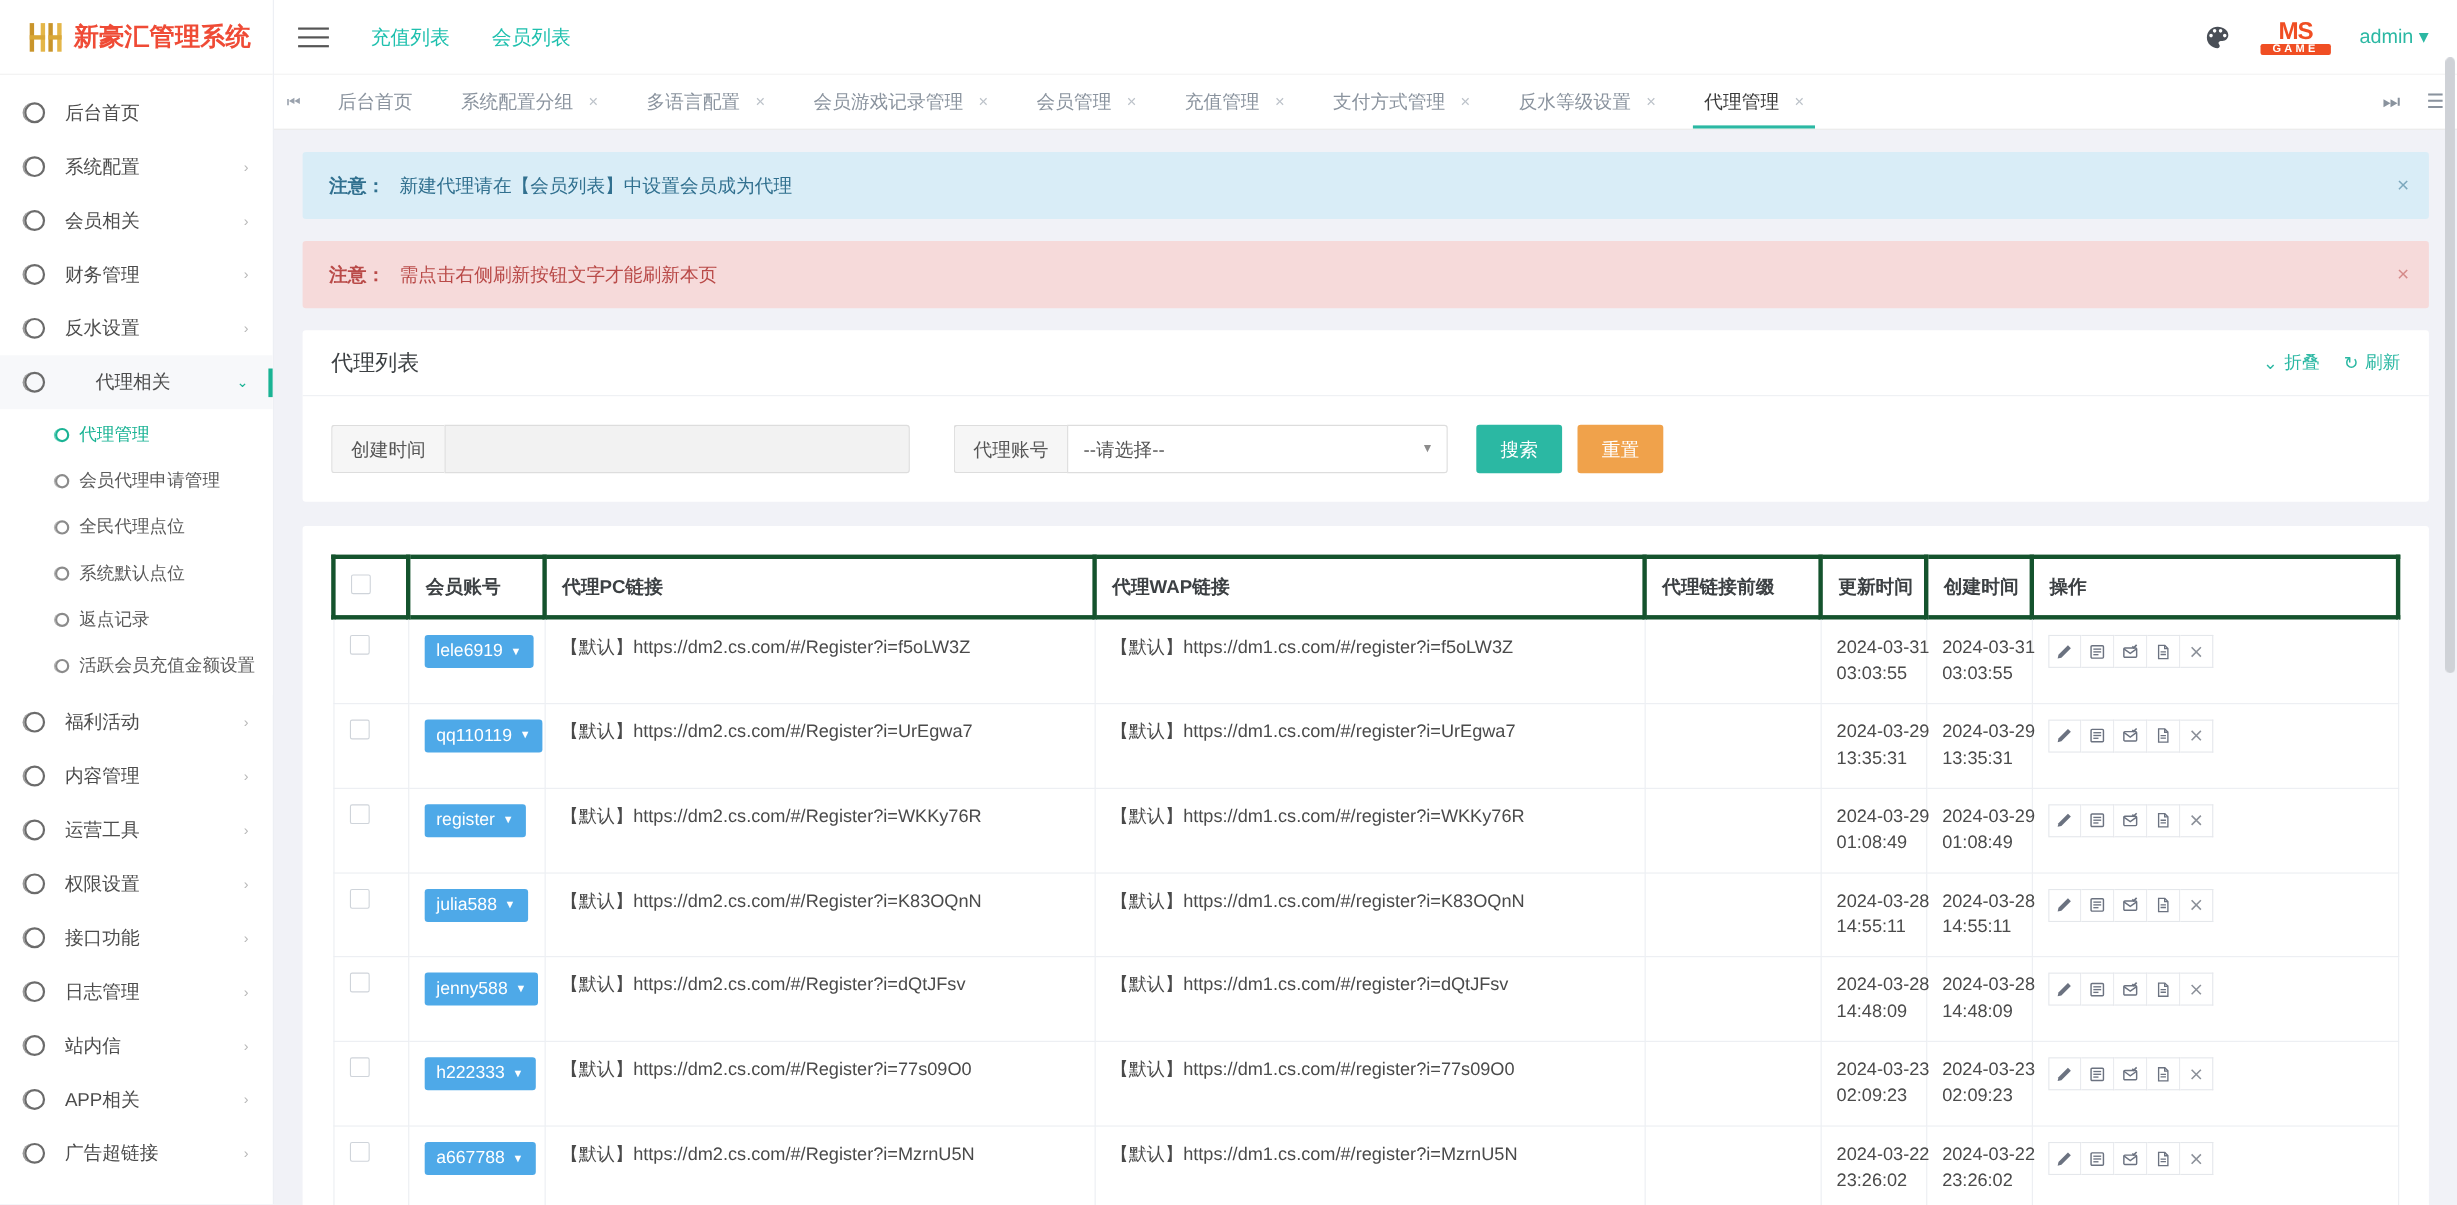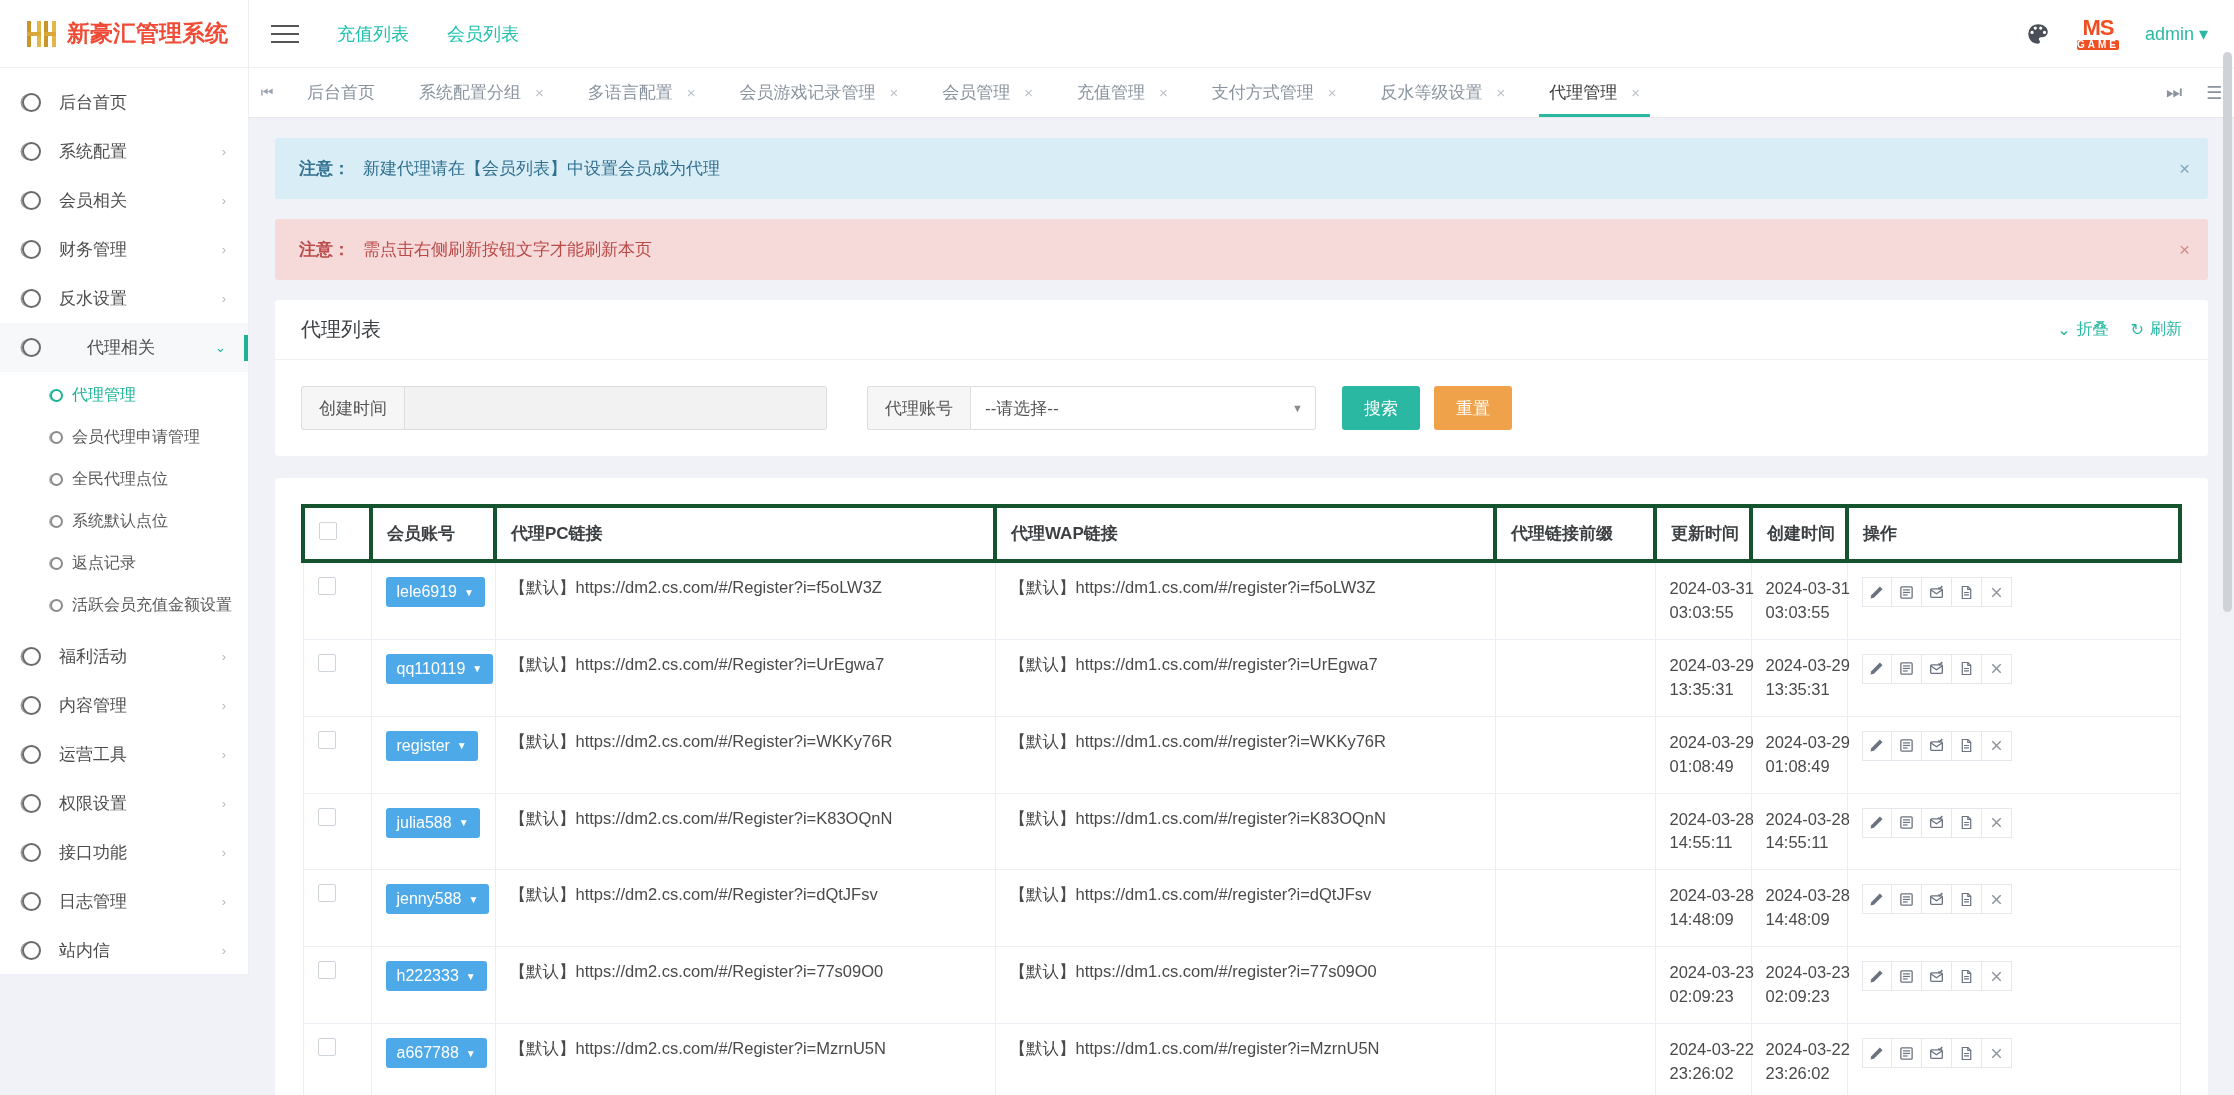--- a/index.html
+++ b/index.html
@@ -6,21 +6,21 @@
   html, body {
     width: 2234px; height: 1095px;
     font-family: "Liberation Sans", "DejaVu Sans", sans-serif;
     background: #f1f2f7;
     overflow: hidden;
   }
   body { display: flex; font-size: 18px; color: #333; }
 
   
   #sidebar {
-    width: 249px; height: 974px; background: #ffffff;
+    width: 249px; height: 1095px; background: #ffffff;
     flex: 0 0 249px; position: relative; overflow: hidden;
     border-right: 1px solid #eceef3;
   }
   .brand {
     height: 68px; display: flex; align-items: center; gap: 9px;
     padding-left: 24px; border-bottom: 1px solid #f0f0f0;
   }
   .brand-logo {
     width: 34px; height: 34px; position: relative; flex: 0 0 34px;
   }
@@ -82,21 +82,21 @@
   }
   .topbar-right {
     margin-left: auto; display: flex; align-items: center; gap: 26px;
     padding-right: 26px;
   }
   .palette-icon { width: 26px; height: 26px; cursor: pointer; }
   .ms-logo { font-weight: bold; font-size: 22px; line-height: 1; text-align:center; }
   .ms-logo .ms { color: #f04e23; letter-spacing: -1px; }
   .ms-logo .game {
     display: block; font-size: 10px; background: #f04e23; color: #fff;
-    border-radius: 2px; letter-spacing: 3px; padding: 0 0; margin-top: 1px;
+    border-radius: 2px; letter-spacing: 3px; padding: 0 11px; margin-top: 1px;
   }
   .admin { color: #2bb8a3; font-size: 18px; cursor: pointer; white-space: nowrap; }
 
   .tabbar {
     height: 50px; background: #fff; display: flex; align-items: stretch;
     flex: 0 0 50px; border-bottom: 1px solid #e8e8e8; position: relative;
   }
   .tab-nav-btn {
     width: 36px; display: flex; align-items: center; justify-content: center;
     color: #9aa2ad; font-size: 14px; cursor: pointer; flex: 0 0 36px;

